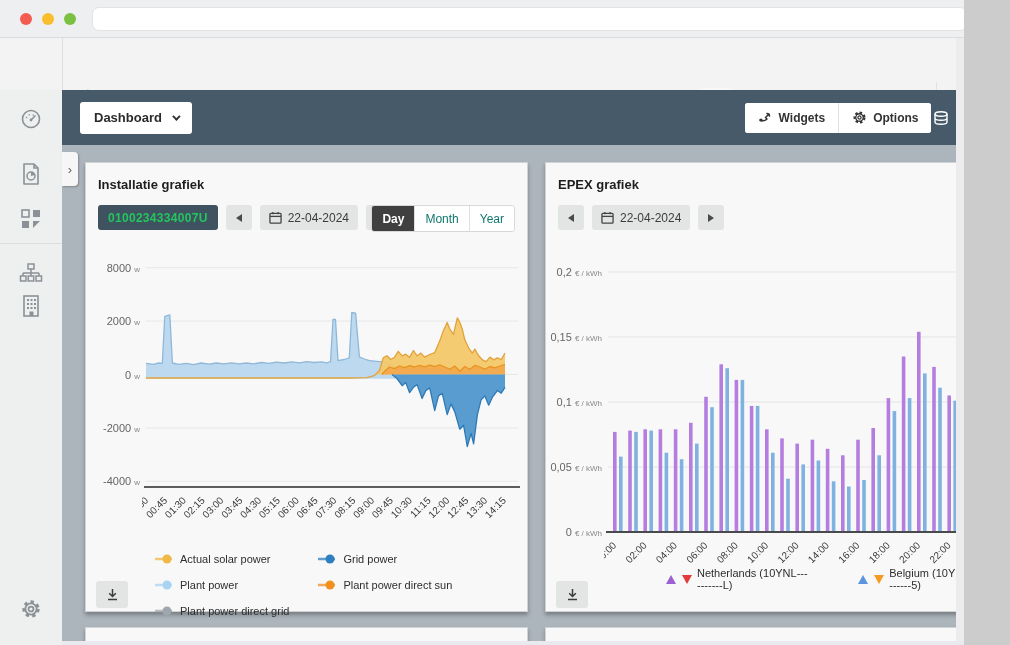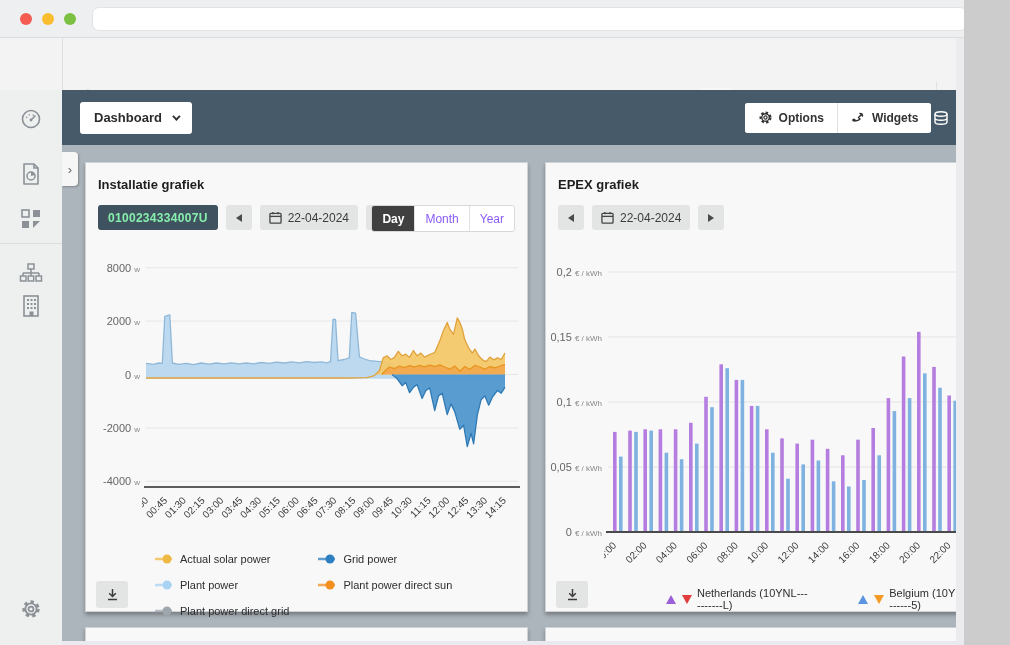--- a/index.html
+++ b/index.html
@@ -51,38 +51,38 @@
   
   .content { position:absolute; left:62px; top:145px; width:940px; height:500px; background:#adb5bc; }
   .expander { position:absolute; left:0; top:7px; width:16px; height:34px; background:#f5f6f5; border-radius:0 4px 4px 0; box-shadow:1px 1px 2px rgba(0,0,0,.25); color:#666; font-size:13px; display:flex; align-items:center; justify-content:center; cursor:pointer; }
   .card { position:absolute; background:#f8f8f8; border:1px solid #cfd3d5; box-shadow:0 3px 4px rgba(0,0,0,.3); }
   .card.c1 { left:23px; top:17px; width:443px; height:450px; }
   .card.c2 { left:483px; top:17px; width:443px; height:450px; }
   .card.p1 { left:23px; top:482px; width:443px; height:30px; }
   .card.p2 { left:483px; top:482px; width:443px; height:30px; }
   .card-title { position:absolute; left:12px; top:14px; font-size:13px; font-weight:bold; color:#1e1e1e; }
   .controls { position:absolute; left:12px; top:42px; display:flex; gap:8px; align-items:center; }
-  .serial-badge { background:#3f5260; color:#86efac; font-size:12px; font-weight:bold; border-radius:3px; height:25px; display:flex; align-items:center; padding:0 10px; letter-spacing:.3px; cursor:pointer; }
+  .serial-badge { background:#3f5260; color:#22c55e; font-size:12px; font-weight:bold; border-radius:3px; height:25px; display:flex; align-items:center; padding:0 10px; letter-spacing:.3px; cursor:pointer; }
   .gbtn { background:#e3e4e4; border:none; border-radius:3px; height:25px; min-width:26px; display:flex; align-items:center; justify-content:center; gap:6px; font-size:12px; color:#3c3c3c; cursor:pointer; font-family:inherit; padding:0 9px; }
   .tri-l { width:0; height:0; border-top:4px solid transparent; border-bottom:4px solid transparent; border-right:6px solid #4a4a4a; }
   .tri-r { width:0; height:0; border-top:4px solid transparent; border-bottom:4px solid transparent; border-left:6px solid #4a4a4a; }
   .range-tabs { position:absolute; right:12px; top:42px; display:flex; border:1px solid #d8d8d8; border-radius:3px; overflow:hidden; background:#fff; }
-  .range-tabs button { border:none; background:#fff; height:25px; padding:0 10px; font-size:12px; color:#8b5cf6; cursor:pointer; font-family:inherit; }
+  .range-tabs button { border:none; background:#fff; height:25px; padding:0 10px; font-size:12px; color:#0f766e; cursor:pointer; font-family:inherit; }
   .range-tabs button + button { border-left:1px solid #e0e0e0; }
   .range-tabs button.active { background:#404040; color:#fff; font-weight:bold; }
 
   .ylab { position:absolute; width:52px; text-align:right; font-size:11px; color:#666; white-space:nowrap; }
   .ylab .unit { font-size:8px; color:#888; }
   .plot-svg { position:absolute; }
 
   .legend1 { position:absolute; left:68px; top:390px; display:flex; gap:28px; }
   .legend-col { display:flex; flex-direction:column; gap:14px; }
   .litem { display:flex; align-items:center; gap:6px; font-size:11px; color:#2e2e2e; }
   .dl-btn { position:absolute; left:10px; top:418px; width:32px; height:27px; background:#e3e4e4; border:none; border-radius:3px; display:flex; align-items:center; justify-content:center; cursor:pointer; }
-  .legend2 { position:absolute; left:120px; top:424px; display:flex; gap:48px; }
+  .legend2 { position:absolute; left:120px; top:404px; display:flex; gap:48px; }
   .l2item { display:flex; align-items:center; gap:5px; font-size:11px; color:#2e2e2e; }
   .tri-up { width:0; height:0; border-left:5px solid transparent; border-right:5px solid transparent; border-bottom:9px solid; }
   .tri-dn { width:0; height:0; border-left:5px solid transparent; border-right:5px solid transparent; border-top:9px solid; margin-left:1px; }
 
   .right-strip { position:absolute; right:0; top:38px; width:8px; height:607px; background:#ececee; }
   .bottom-strip { position:absolute; left:62px; bottom:0; width:940px; height:4px; background:#e9eaf0; }
 </style>
 </head>
 <body>
 
@@ -141,33 +141,33 @@
   <div class="sb-divider-v"></div>
 
   <div class="toolbar">
     <button class="dash-btn">
       <span>Dashboard</span>
       <span class="chev"></span>
     </button>
     <div class="tb-right">
       <div class="seg-btns">
         <button>
+          <svg width="15" height="15" viewBox="0 0 15 15">
+              <path d="M2 10 q4 2 7 -1 l-1.5 -1.5 M7.5 7.5 L11 4 l-2 -.5 M11 4 l.5 2" fill="none" stroke="#333" stroke-width="1.5" stroke-linecap="round" stroke-linejoin="round"></path>
+              <circle cx="3" cy="10" r="1.6" fill="#333"></circle>
+            </svg>
+          <span>Widgets</span>
+        </button>
+        <button>
           <svg width="15" height="15" viewBox="0 0 16 16">
               <circle cx="8" cy="8" r="5.2" fill="none" stroke="#333" stroke-width="2.4" stroke-dasharray="2.6 2.2"></circle>
               <circle cx="8" cy="8" r="4" fill="none" stroke="#333" stroke-width="1.4"></circle>
               <circle cx="8" cy="8" r="1.7" fill="none" stroke="#333" stroke-width="1.3"></circle>
             </svg>
           <span>Options</span>
-        </button>
-        <button>
-          <svg width="15" height="15" viewBox="0 0 15 15">
-              <path d="M2 10 q4 2 7 -1 l-1.5 -1.5 M7.5 7.5 L11 4 l-2 -.5 M11 4 l.5 2" fill="none" stroke="#333" stroke-width="1.5" stroke-linecap="round" stroke-linejoin="round"></path>
-              <circle cx="3" cy="10" r="1.6" fill="#333"></circle>
-            </svg>
-          <span>Widgets</span>
         </button>
       </div>
       <span class="counter">
         <svg width="16" height="16" viewBox="0 0 16 16">
             <ellipse cx="8" cy="4" rx="6" ry="2.3" fill="none" stroke="#fff" stroke-width="1.4"></ellipse>
             <path d="M2 4 v8 c0 1.3 2.7 2.3 6 2.3 s6 -1 6 -2.3 V4 M2 8 c0 1.3 2.7 2.3 6 2.3 s6 -1 6 -2.3" fill="none" stroke="#fff" stroke-width="1.4"></path>
           </svg>
         <span>7 / 15</span>
       </span>
     </div>

